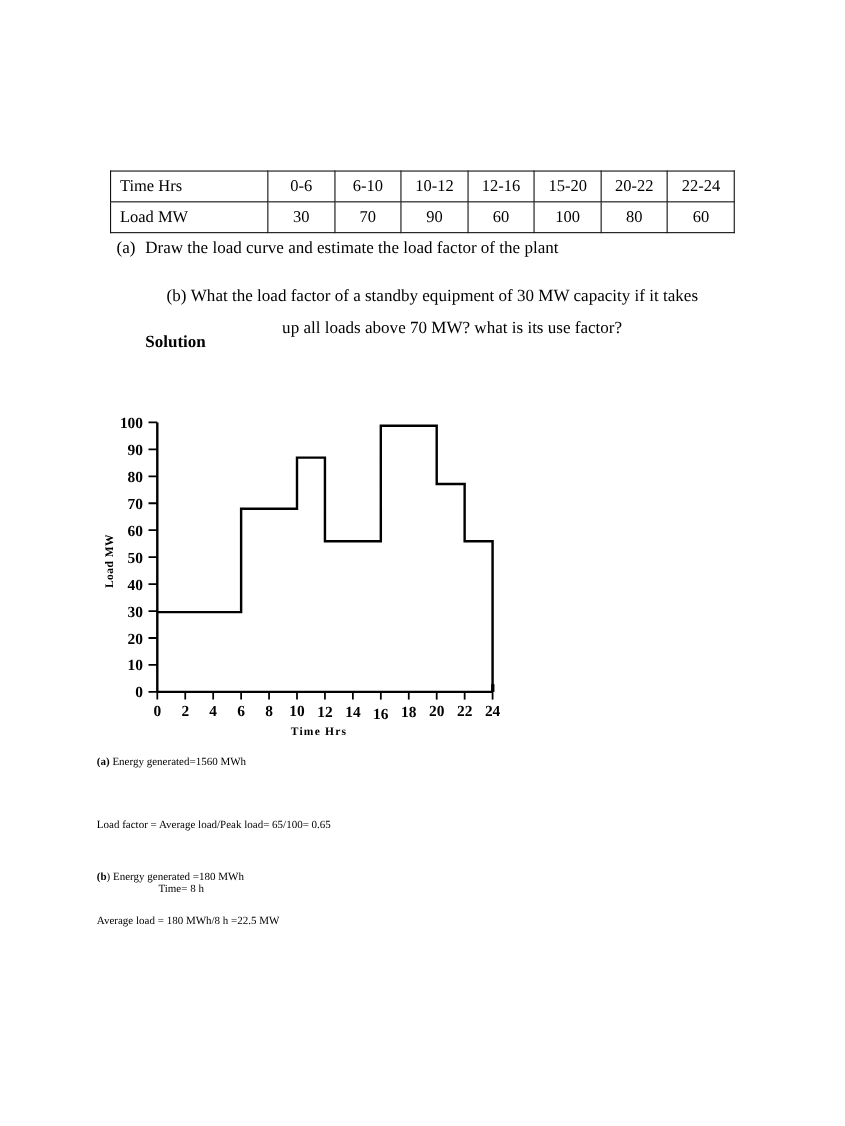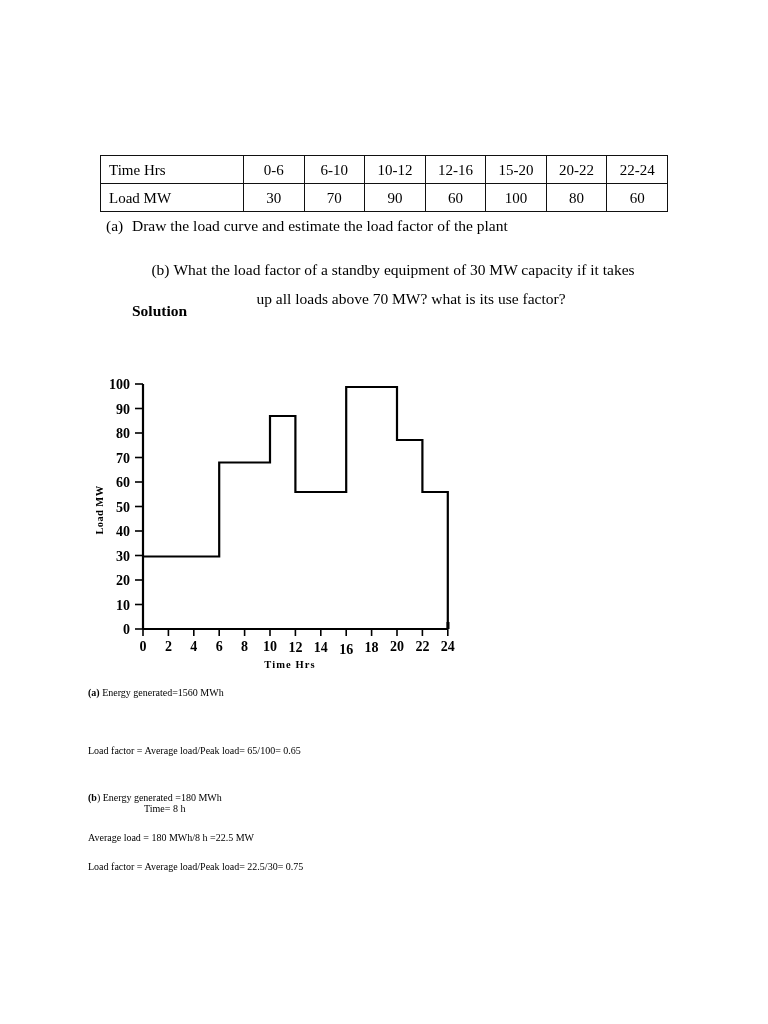--- a/index.html
+++ b/index.html
@@ -228,15 +228,14 @@
 
   <div class="ans ans-1">
     <b>(a)</b><span> Energy generated=1560 MWh</span>
   </div>
   <div class="ans ans-3">Load factor = Average load/Peak load= 65/100= 0.65</div>
   <div class="ans ans-4">
     <b>(b</b><span>) Energy generated =180 MWh</span>
   </div>
   <div class="ans ans-5">Time= 8 h</div>
   <div class="ans ans-6">Average load = 180 MWh/8 h =22.5 MW</div>
-  <div class="ans ans-7">Load factor = Average load/Peak load= 22.5/30= 0.75</div>
 
 </div>
 
 </body></html>

